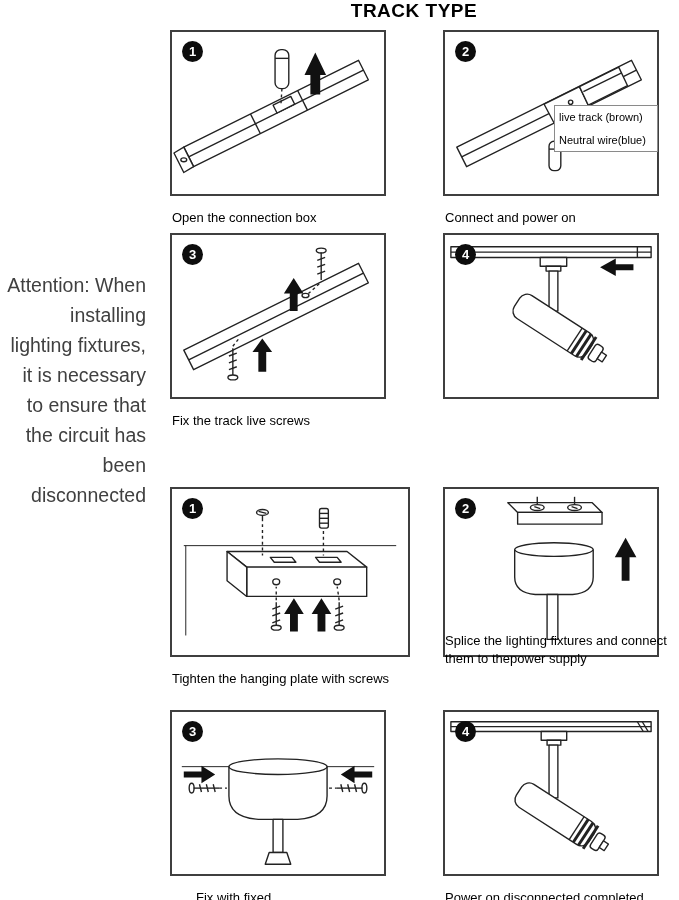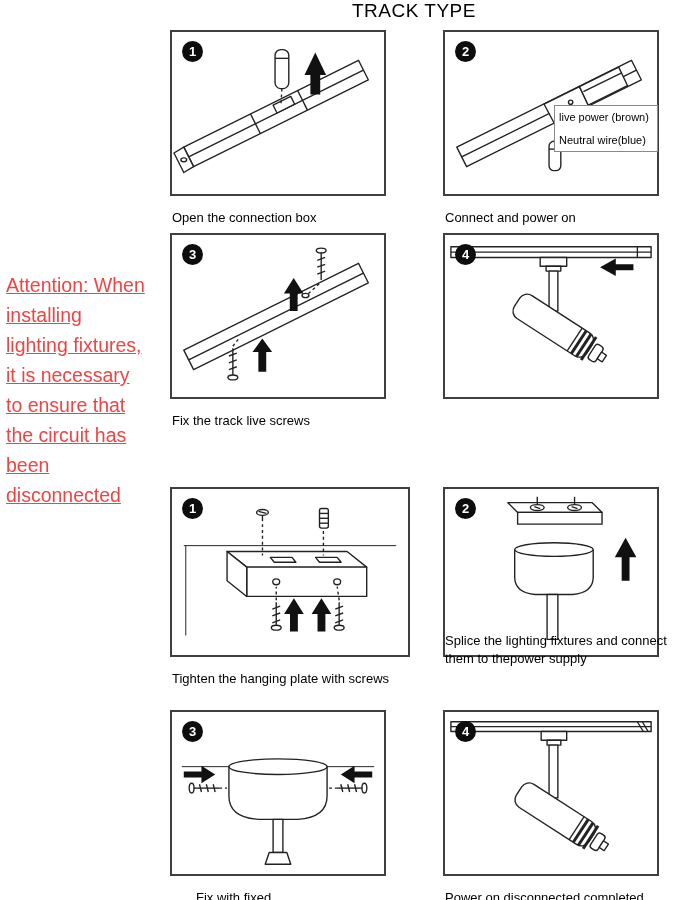--- a/index.html
+++ b/index.html
@@ -2,25 +2,25 @@
 <html><head>
 <meta charset="utf-8">
 <style>
   * { margin:0; padding:0; box-sizing:border-box; }
   html,body { background:#fff; }
   body { font-family:"Liberation Sans", sans-serif; color:#000; }
   .page { position:relative; width:679px; height:900px; background:#fff; overflow:hidden; }
 
   .section-title {
     position:absolute; left:168px; width:492px; text-align:center;
-    font-size:19px; font-weight:normal; letter-spacing:0.5px; color:#000;
+    font-size:19px; font-weight:bold; letter-spacing:0.5px; color:#000;
   }
   .attention {
     position:absolute; left:6px; top:270px; width:140px;
-    text-align:left; font-size:19.5px; line-height:30px; color:#ef4444;text-decoration:underline;
+    text-align:right; font-size:19.5px; line-height:30px; color:#404040;
   }
   .panel {
     position:absolute; border:2px solid #3f3f3f; background:#fff;
   }
   .badge {
     position:absolute; left:10px; top:9px; width:21px; height:21px;
     border-radius:50%; background:#0d0d0d; color:#fff;
     font-size:13px; font-weight:bold;
     display:flex; align-items:center; justify-content:center; z-index:3;
   }
@@ -76,21 +76,21 @@
         <line x1="141" y1="61" x2="180" y2="42"></line>
         <circle cx="120" cy="78" r="2.2"></circle>
         <circle cx="128" cy="72" r="2.2"></circle>
         <path d="M118,86 C116,96 113,104 112,112"></path>
         <path d="M124,84 C120,96 116,106 114,112"></path>
         <rect x="106" y="112" width="12" height="30" rx="5" fill="#fff"></rect>
         <line x1="106" y1="120" x2="118" y2="120"></line>
       </g>
     </svg>
     <div class="wire-labels">
-      <div>live power (brown)</div>
+      <div>live track (brown)</div>
       <div>Neutral wire(blue)</div>
     </div>
   </div>
   <div class="cap" style="left:445px;top:201px;width:220px">Connect and power on</div>
 
   <div class="panel" style="left:170px;top:233px;width:216px;height:166px">
     <div class="badge">3</div>
     <svg class="art" viewBox="0 0 216 166" preserveAspectRatio="none">
       <g stroke="#222" stroke-width="1.4" fill="none" stroke-linejoin="round">
         <polygon points="12,118 190,29 200,49 22,138" fill="#fff"></polygon>

